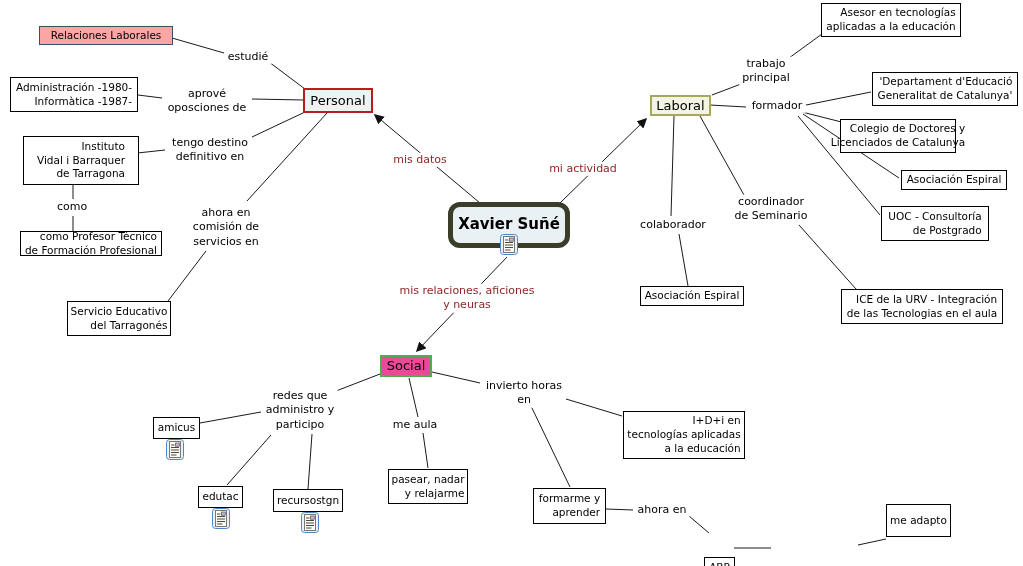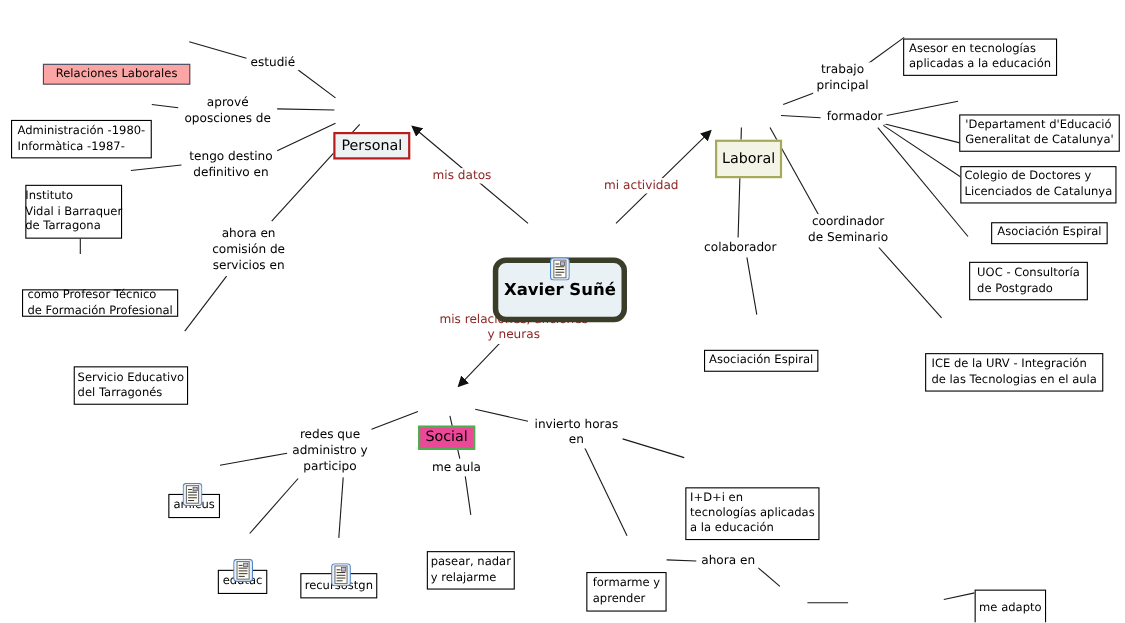--- a/index.html
+++ b/index.html
@@ -3,22 +3,22 @@
 <meta charset="utf-8">
 <style>
   html,body{margin:0;padding:0;background:#fff;}
   #canvas{
     position:relative;width:1023px;height:566px;background:#ffffff;overflow:hidden;
     font-family:"DejaVu Sans","Liberation Sans",sans-serif;color:#000;
   }
   #wires{position:absolute;left:0;top:0;z-index:1;}
   .node{
     position:absolute;z-index:3;display:flex;align-items:center;justify-content:center;
-    background:#ffffff;border:1px solid #000;text-align:left;
-    font-size:10.5px;line-height:1.32;white-space:pre;box-sizing:border-box;margin-top:32px;
+    background:#ffffff;border:1px solid #000;text-align:right;
+    font-size:10.5px;line-height:1.32;white-space:pre;box-sizing:border-box;
   }
   .node.blue{background:#fca5a5;border-color:#3d4e63;}
   .node.topic{font-size:13px;}
   .node.personal{border:2px solid #b91c1c;background:#edf2f2;}
   .node.laboral{border:2px solid #a8a85a;background:#f3f4e6;}
   .node.social{border:2px solid #4eae4e;background:#ec4899;}
   .node.center-node{
     border:5px solid #3a3d28;border-radius:12px;background:#eaf1f4;
     font-weight:bold;font-size:15px;
   }
@@ -79,41 +79,41 @@
       <line x1="432" y1="372" x2="480" y2="383"></line>
       <line x1="566" y1="399" x2="622" y2="416"></line>
       <line x1="531" y1="406" x2="570" y2="487"></line>
       <line x1="606" y1="509" x2="633" y2="510"></line>
       <line x1="689" y1="516" x2="709" y2="533"></line>
       <line x1="734" y1="548" x2="771" y2="548"></line>
       <line x1="858" y1="545" x2="886" y2="539"></line>
     </g>
   </svg>
 
-  <div class="node center-node" style="left:448px;top:202px;width:122px;height:59px">Xavier Suñé</div>
+  <div class="node center-node" style="left:448px;top:202px;width:122px;height:46px">Xavier Suñé</div>
   <div class="node topic personal" style="left:303px;top:88px;width:70px;height:25px">Personal</div>
-  <div class="node topic laboral" style="left:650px;top:95px;width:61px;height:35px">Laboral</div>
+  <div class="node topic laboral" style="left:650px;top:95px;width:61px;height:21px">Laboral</div>
   <div class="node topic social" style="left:380px;top:355px;width:52px;height:22px">Social</div>
 
   <div class="node blue" style="left:39px;top:26px;width:134px;height:19px">Relaciones Laborales</div>
   <div class="node" style="left:10px;top:77px;width:128px;height:35px">Administración -1980-
 Informàtica -1987-</div>
-  <div class="node" style="left:23px;top:136px;width:88px;height:49px">Instituto
+  <div class="node" style="left:23px;top:136px;width:116px;height:49px">Instituto
 Vidal i Barraquer
 de Tarragona</div>
   <div class="node" style="left:20px;top:231px;width:142px;height:25px">como Profesor Técnico
 de Formación Profesional</div>
   <div class="node" style="left:67px;top:301px;width:104px;height:35px">Servicio Educativo
 del Tarragonés</div>
 
   <div class="node" style="left:821px;top:3px;width:140px;height:34px">Asesor en tecnologías
 aplicadas a la educación</div>
   <div class="node" style="left:872px;top:72px;width:146px;height:34px">'Departament d'Educació
 Generalitat de Catalunya'</div>
-  <div class="node" style="left:873px;top:119px;width:142px;height:34px">Colegio de Doctores y
+  <div class="node" style="left:840px;top:119px;width:116px;height:34px">Colegio de Doctores y
 Licenciados de Catalunya</div>
   <div class="node" style="left:901px;top:170px;width:106px;height:20px">Asociación Espiral</div>
   <div class="node" style="left:881px;top:206px;width:108px;height:35px">UOC - Consultoría
 de Postgrado</div>
   <div class="node" style="left:640px;top:286px;width:104px;height:20px">Asociación Espiral</div>
   <div class="node" style="left:841px;top:289px;width:162px;height:35px">ICE de la URV - Integración
 de las Tecnologias en el aula</div>
 
   <div class="node" style="left:153px;top:417px;width:47px;height:22px">amicus</div>
   <div class="node" style="left:198px;top:486px;width:45px;height:22px">edutac</div>

